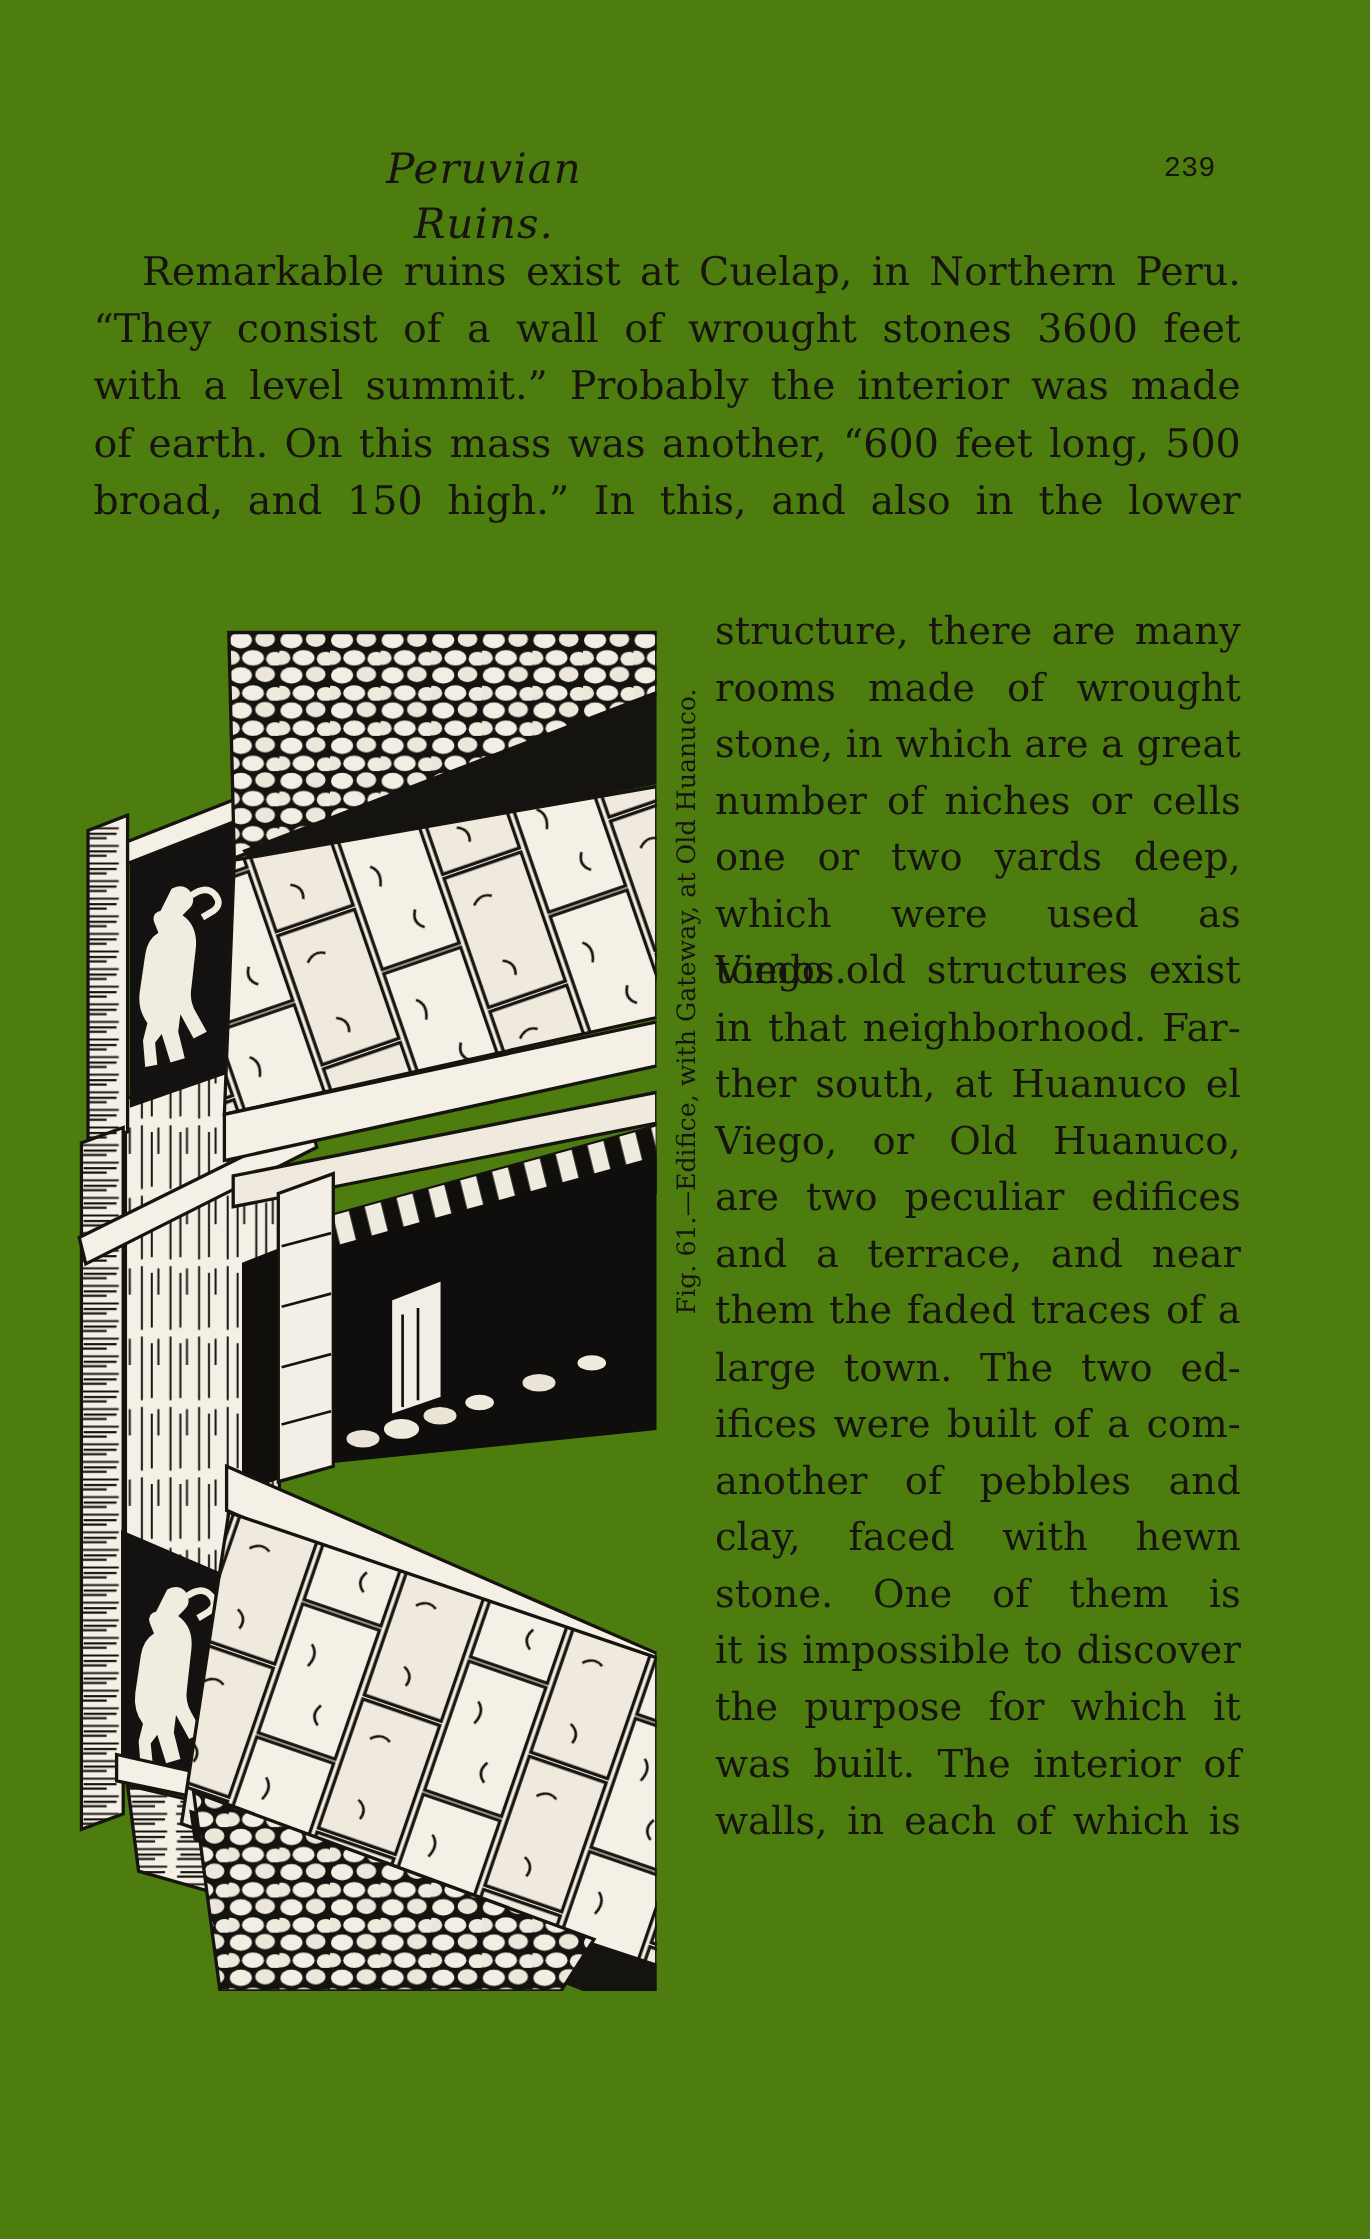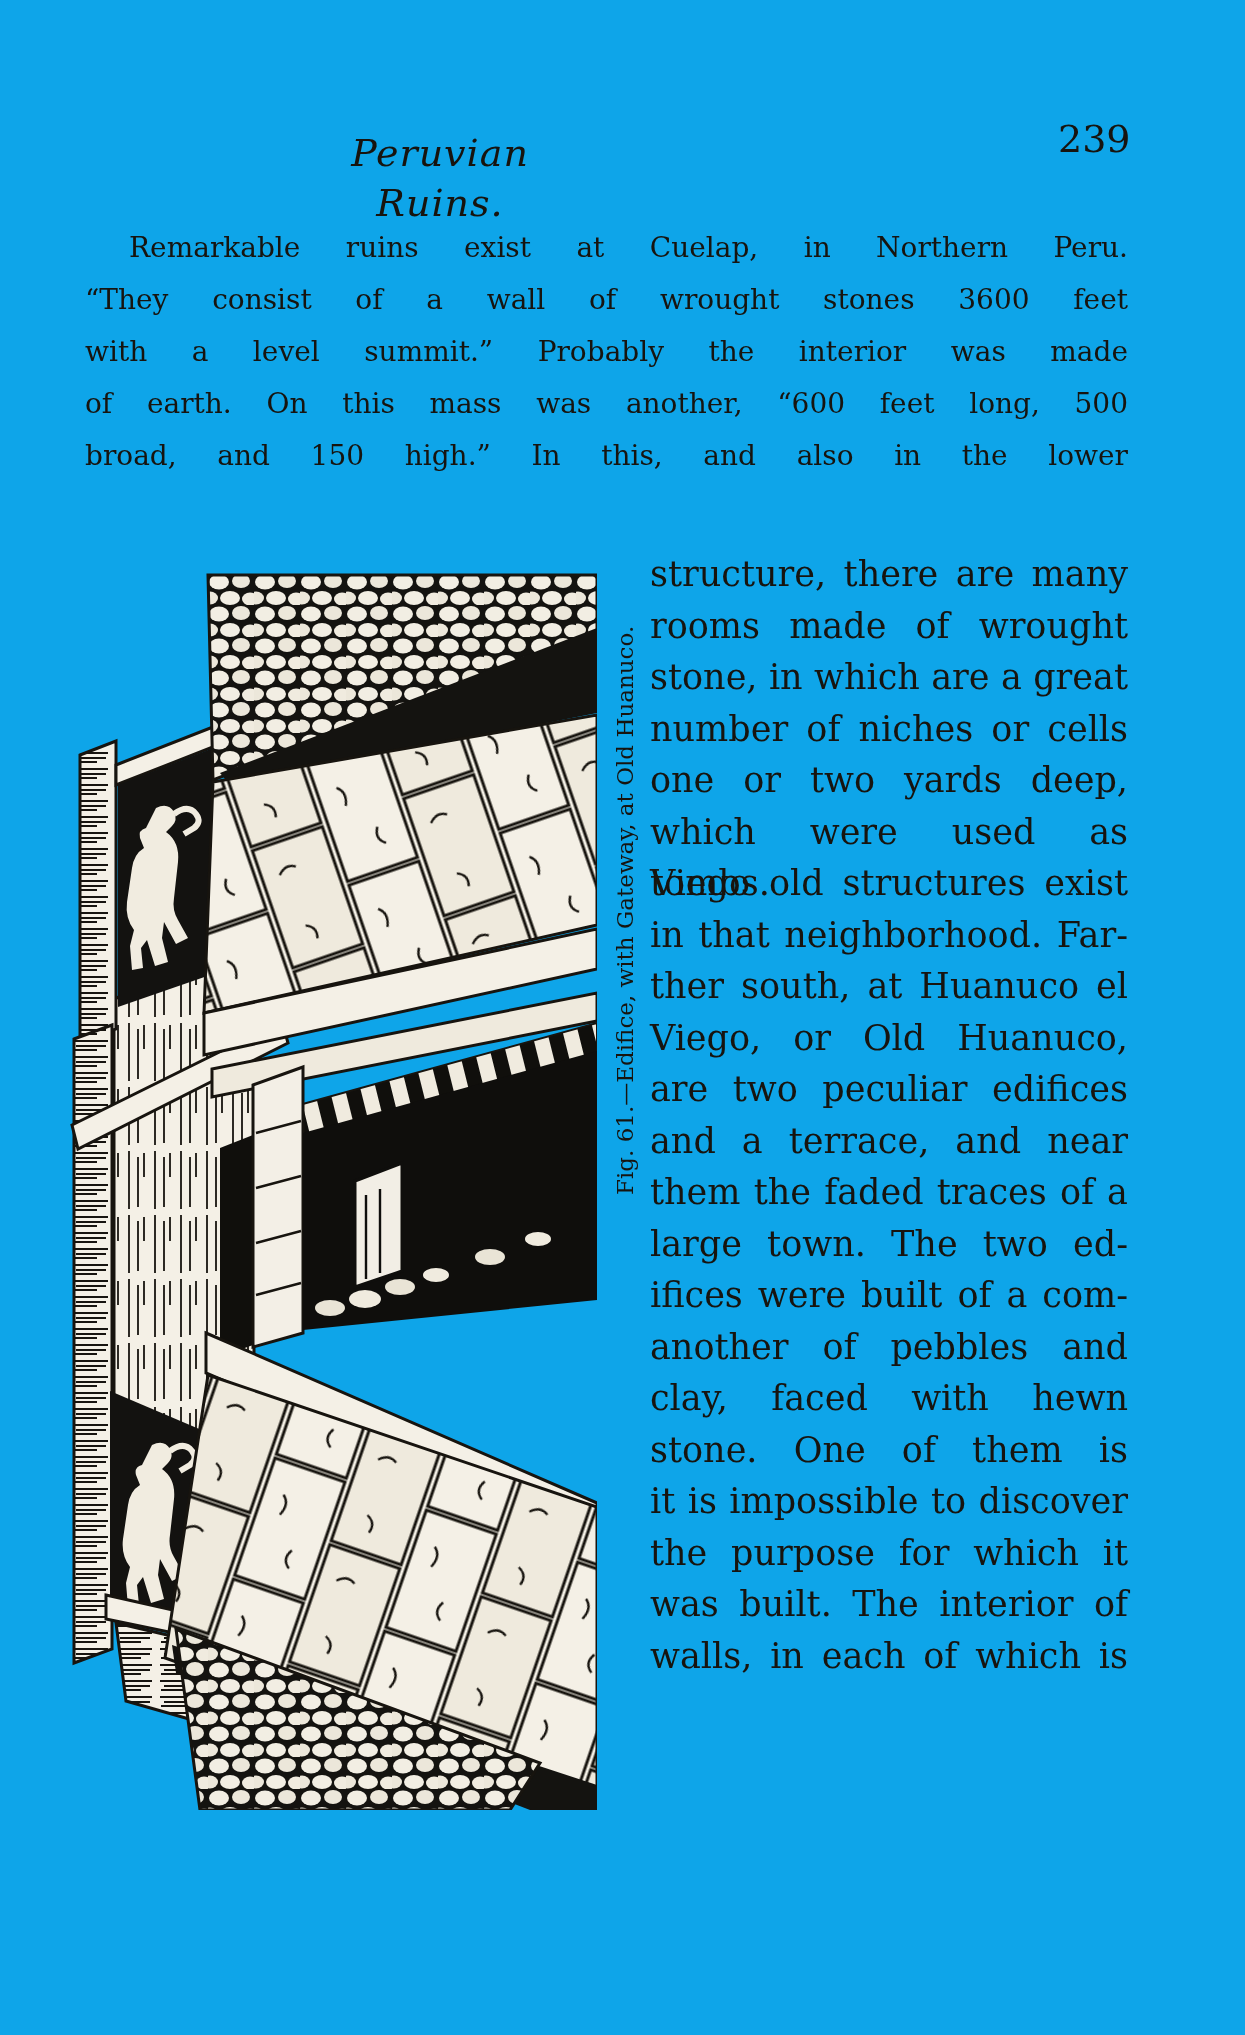--- a/index.html
+++ b/index.html
@@ -1,23 +1,23 @@
 <!DOCTYPE html>
 <html><head>
 <meta charset="utf-8">
 <style>
   html,body{margin:0;padding:0;}
   body{background:#e8e8e8;font-family:"DejaVu Serif","Liberation Serif",serif;}
-  .page{position:relative;width:1245px;height:2035px;background:#0ea5e9;color:#17140f;overflow:hidden;}
+  .page{position:relative;width:1245px;height:2035px;background:#4d7c0f;color:#17140f;overflow:hidden;}
   .header-title{position:absolute;left:300px;top:128px;width:280px;text-align:center;
     font-style:italic;font-size:38px;line-height:50px;letter-spacing:1px;}
-  .page-number{position:absolute;left:1058px;top:114px;font-size:38px;line-height:50px;}
+  .page-number{position:absolute;left:1058px;top:128px;font-size:26px;line-height:50px;font-family:Liberation Mono, monospace;}
   .para{position:absolute;left:85px;top:222px;width:1043px;}
   .col{position:absolute;left:650px;top:549px;width:478px;}
-  .tline{font-size:28px;line-height:52px;height:52px;text-align:justify;text-align-last:justify;
+  .tline{font-size:36px;line-height:52px;height:52px;text-align:justify;text-align-last:justify;
     white-space:normal;overflow:visible;}
   .col .tline{font-size:35px;line-height:51.5px;height:51.5px;}
   .indent{text-indent:44px;}
   .figure-wrap{position:absolute;left:0;top:0;width:0;height:0;margin:0;}
   .engraving{position:absolute;left:70px;top:573px;}
   .fig-caption{position:absolute;left:345px;top:898px;width:560px;height:34px;
     transform:rotate(-90deg);transform-origin:center;text-align:center;
     font-size:23px;line-height:34px;white-space:nowrap;}
 </style>
 </head>

